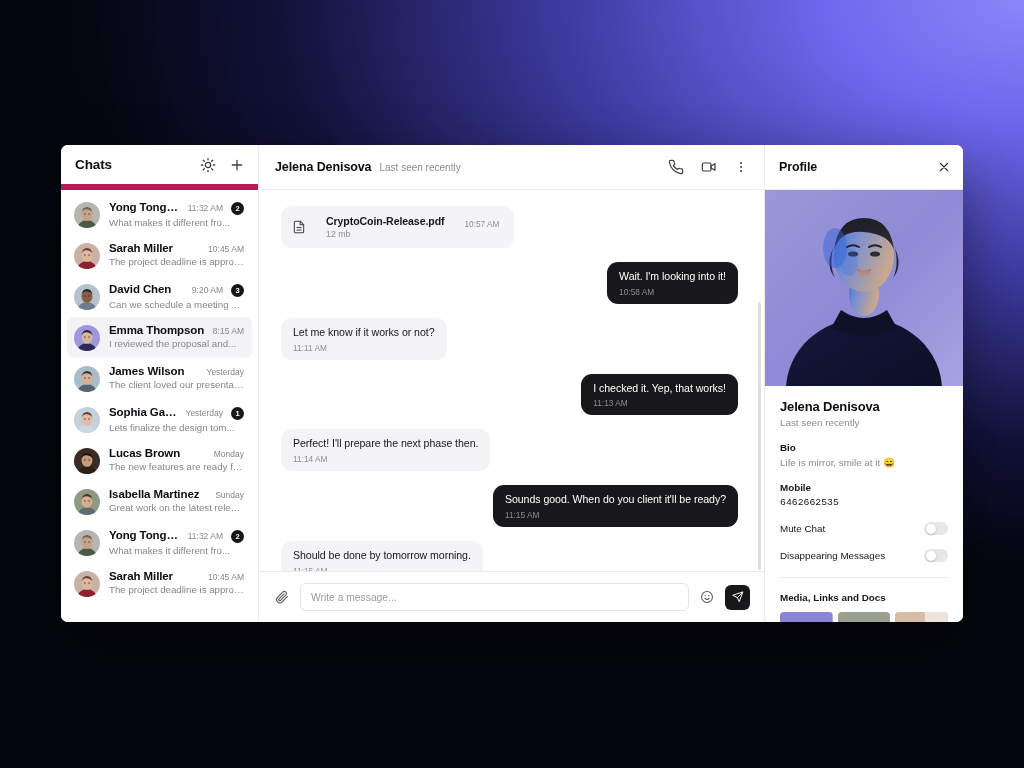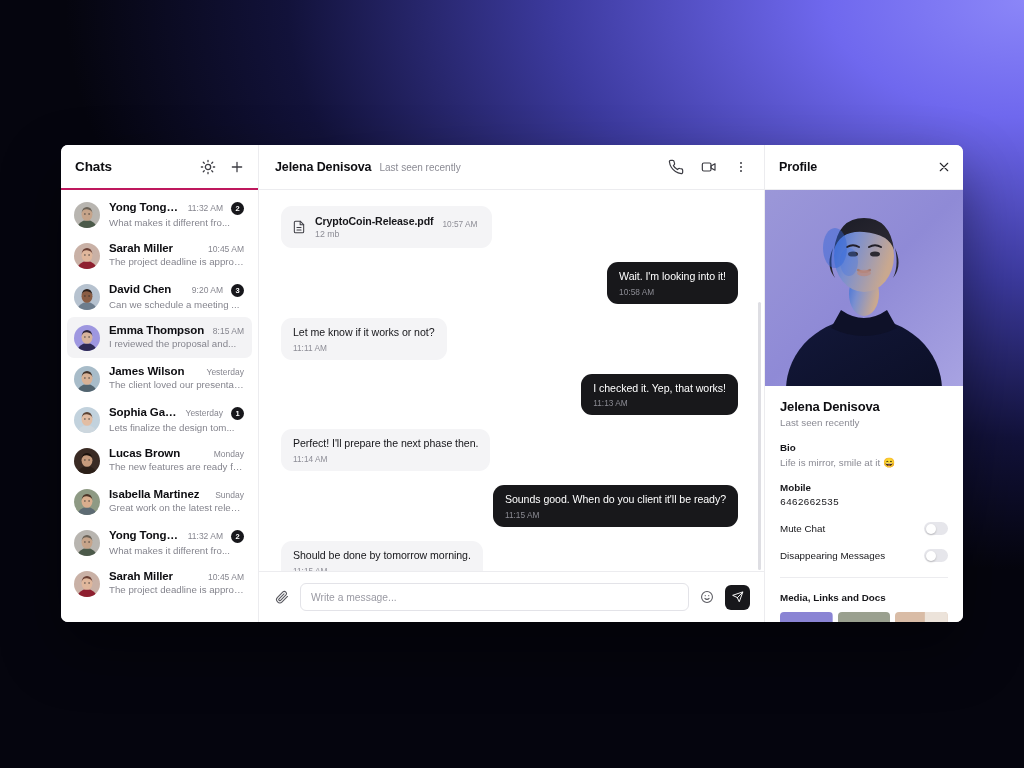--- a/index.html
+++ b/index.html
@@ -34,21 +34,21 @@
     width: 198px; flex: 0 0 198px;
     background: #ffffff;
     border-right: 1px solid #ececef;
     display: flex; flex-direction: column;
     overflow: hidden;
   }
   .sidebar-header {
     height: 45px; flex: 0 0 45px;
     display: flex; align-items: center;
     padding: 0 13px 0 14px;
-    border-bottom: 2px solid #be185d;
+    border-bottom: 6px solid #be185d;
   }
   .sidebar-title { font-size: 13.5px; font-weight: 700; color: #0d0d11; letter-spacing: -.1px; }
   .sidebar-header-actions { margin-left: auto; display: flex; align-items: center; gap: 13px; }
   .hdr-ico { width: 16px; height: 16px; display: block; color: #3c3c43; cursor: pointer; }
   .hdr-ico svg { width: 100%; height: 100%; display: block; }
 
   .chat-list { flex: 1; overflow: hidden; padding: 4px 6px 0 6px; }
   .chat-item {
     display: flex; align-items: flex-start; gap: 9px;
     padding: 7px 8px 7px 7px;
@@ -120,21 +120,21 @@
   .bubble .text { font-size: 10.6px; line-height: 1.3; letter-spacing: -.05px; }
   .bubble.in .text { color: #16161a; }
   .bubble.out .text { color: #ffffff; }
   .bubble .time { font-size: 8.3px; margin-top: 3px; }
   .bubble.in .time { color: #8d8d96; }
   .bubble.out .time { color: #8b8b93; }
 
   .file-bubble {
     background: #f4f4f6; border-radius: 11px;
     padding: 9px 14px 9px 11px;
-    display: flex; align-items: center; gap: 9px;
+    display: flex; align-items: center; gap: 20px;
     max-width: 72%;
   }
   .file-ico { width: 14px; height: 16px; flex: 0 0 14px; color: #3f3f46; }
   .file-ico svg { width: 100%; height: 100%; display: block; }
   .file-meta { min-width: 0; }
   .file-name { font-size: 10.6px; font-weight: 700; color: #16161a; letter-spacing: -.1px; white-space: nowrap; }
   .file-size { font-size: 8.8px; color: #8d8d96; margin-top: 2px; }
   .file-time { font-size: 8.3px; color: #8d8d96; align-self: flex-start; margin-top: 4px; white-space: nowrap; }
 
   .msg-scrollbar {

